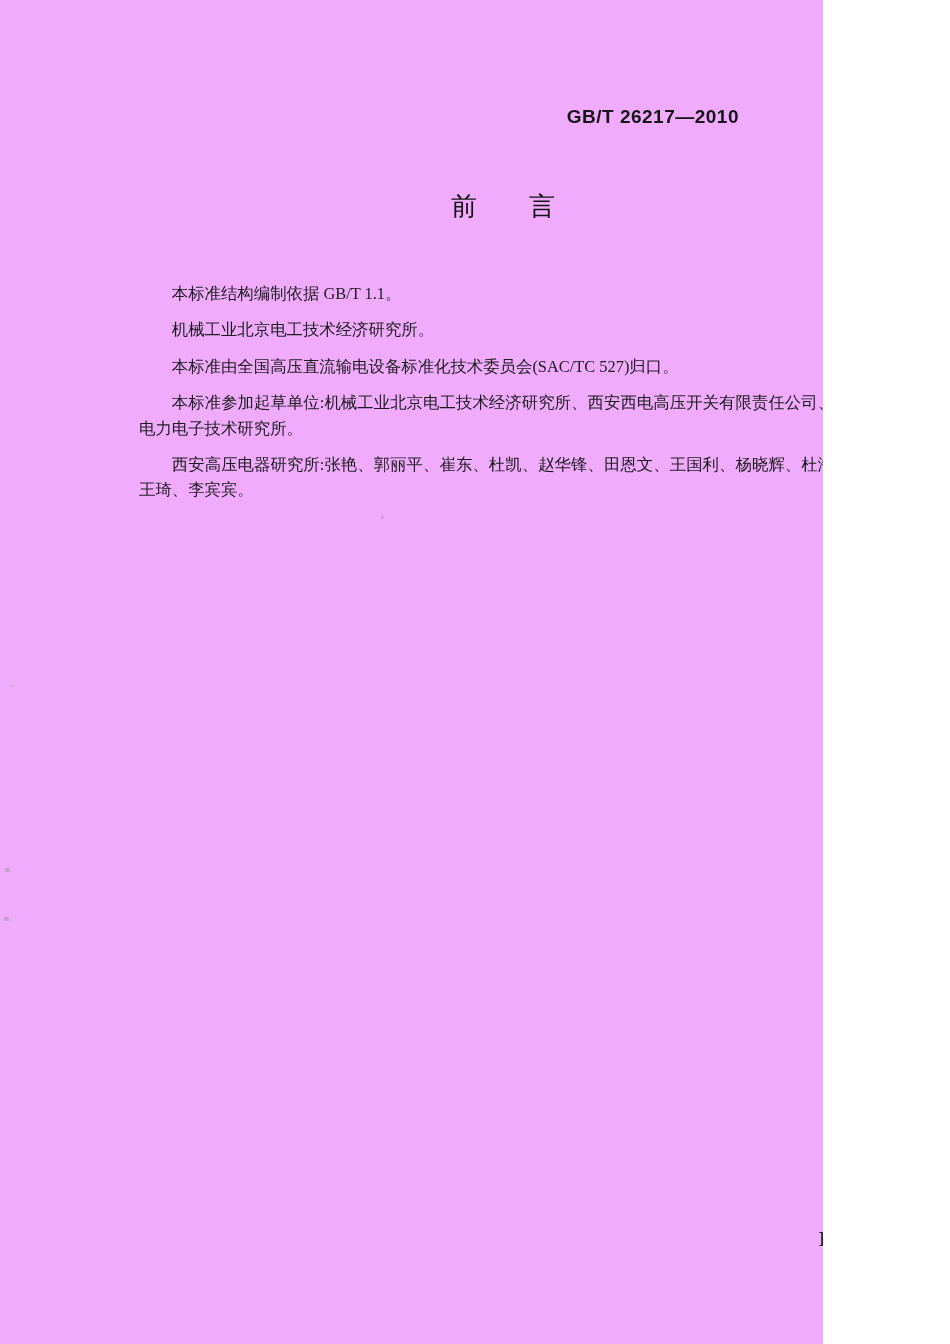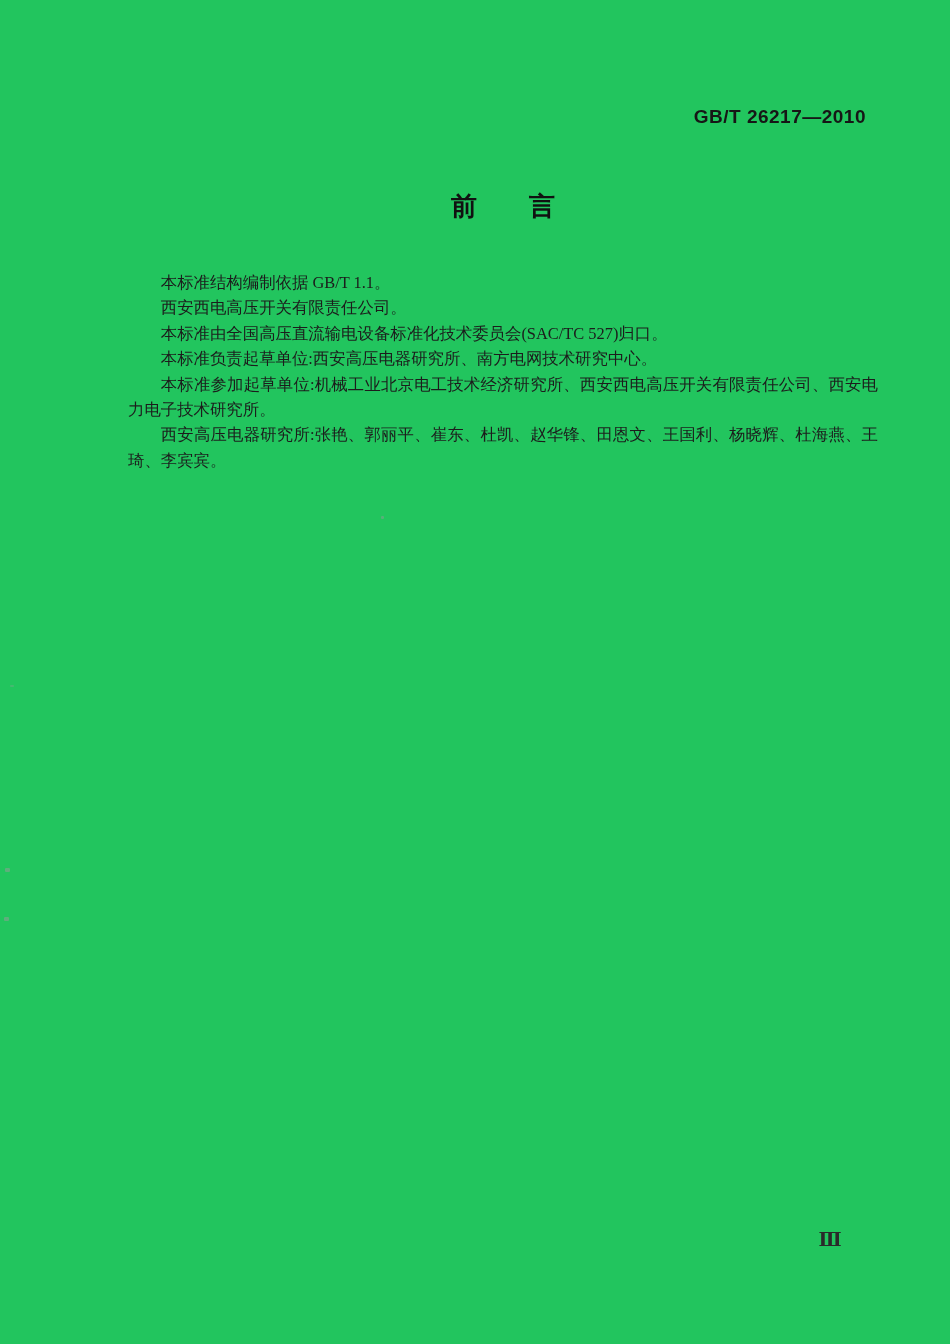--- a/index.html
+++ b/index.html
@@ -2,23 +2,23 @@
 <html><head>
 <meta charset="utf-8">
 <style>
   html, body {
     margin: 0;
     padding: 0;
     background: #ffffff;
   }
   .page {
     position: relative;
-    width: 950px;
+    width: 823px;
     height: 1344px;
-    background: #22c55e;
+    background: #f0abfc;
     overflow: hidden;
     color: #1d1d1d;
   }
   .header-code {
     position: absolute;
     top: 106px;
     right: 84px;
     font-family: "Liberation Sans", "DejaVu Sans", sans-serif;
     font-weight: bold;
     font-size: 19px;
@@ -26,38 +26,38 @@
     color: #161616;
     white-space: nowrap;
   }
   .doc-title {
     position: absolute;
     top: 189px;
     left: 128px;
     width: 750px;
     text-align: center;
     font-family: "Liberation Sans", "DejaVu Sans", sans-serif;
-    font-weight: bold;
+    font-weight: normal;
     font-size: 26px;
     color: #111111;
     white-space: pre;
   }
   .foreword {
     position: absolute;
     top: 270px;
     left: 128px;
     width: 750px;
     font-family: "Liberation Serif", "DejaVu Serif", serif;
     font-size: 16.4px;
     line-height: 25.4px;
     text-align: justify;
     color: #1c1c1c;
   }
   .foreword p {
-    margin: 0;
+    margin: 11px;
     padding: 0;
     text-indent: 2em;
   }
   .page-number {
     position: absolute;
     top: 1228px;
     left: 808px;
     width: 44px;
     text-align: center;
     font-family: "Liberation Serif", "DejaVu Serif", serif;
@@ -80,23 +80,22 @@
 <body>
 
 <div class="page">
 
   <div class="header-code">GB/T 26217—2010</div>
 
   <div class="doc-title">前　　言</div>
 
   <div class="foreword">
     <p>本标准结构编制依据 GB/T 1.1。</p>
-    <p>西安西电高压开关有限责任公司。</p>
+    <p>机械工业北京电工技术经济研究所。</p>
     <p>本标准由全国高压直流输电设备标准化技术委员会(SAC/TC 527)归口。</p>
-    <p>本标准负责起草单位:西安高压电器研究所、南方电网技术研究中心。</p>
     <p>本标准参加起草单位:机械工业北京电工技术经济研究所、西安西电高压开关有限责任公司、西安电力电子技术研究所。</p>
     <p>西安高压电器研究所:张艳、郭丽平、崔东、杜凯、赵华锋、田恩文、王国利、杨晓辉、杜海燕、王琦、李宾宾。</p>
   </div>
 
   <div class="page-number">Ⅲ</div>
 
   <div class="speck s1"></div>
   <div class="speck s2"></div>
   <div class="speck s3"></div>
   <div class="speck s4"></div>

